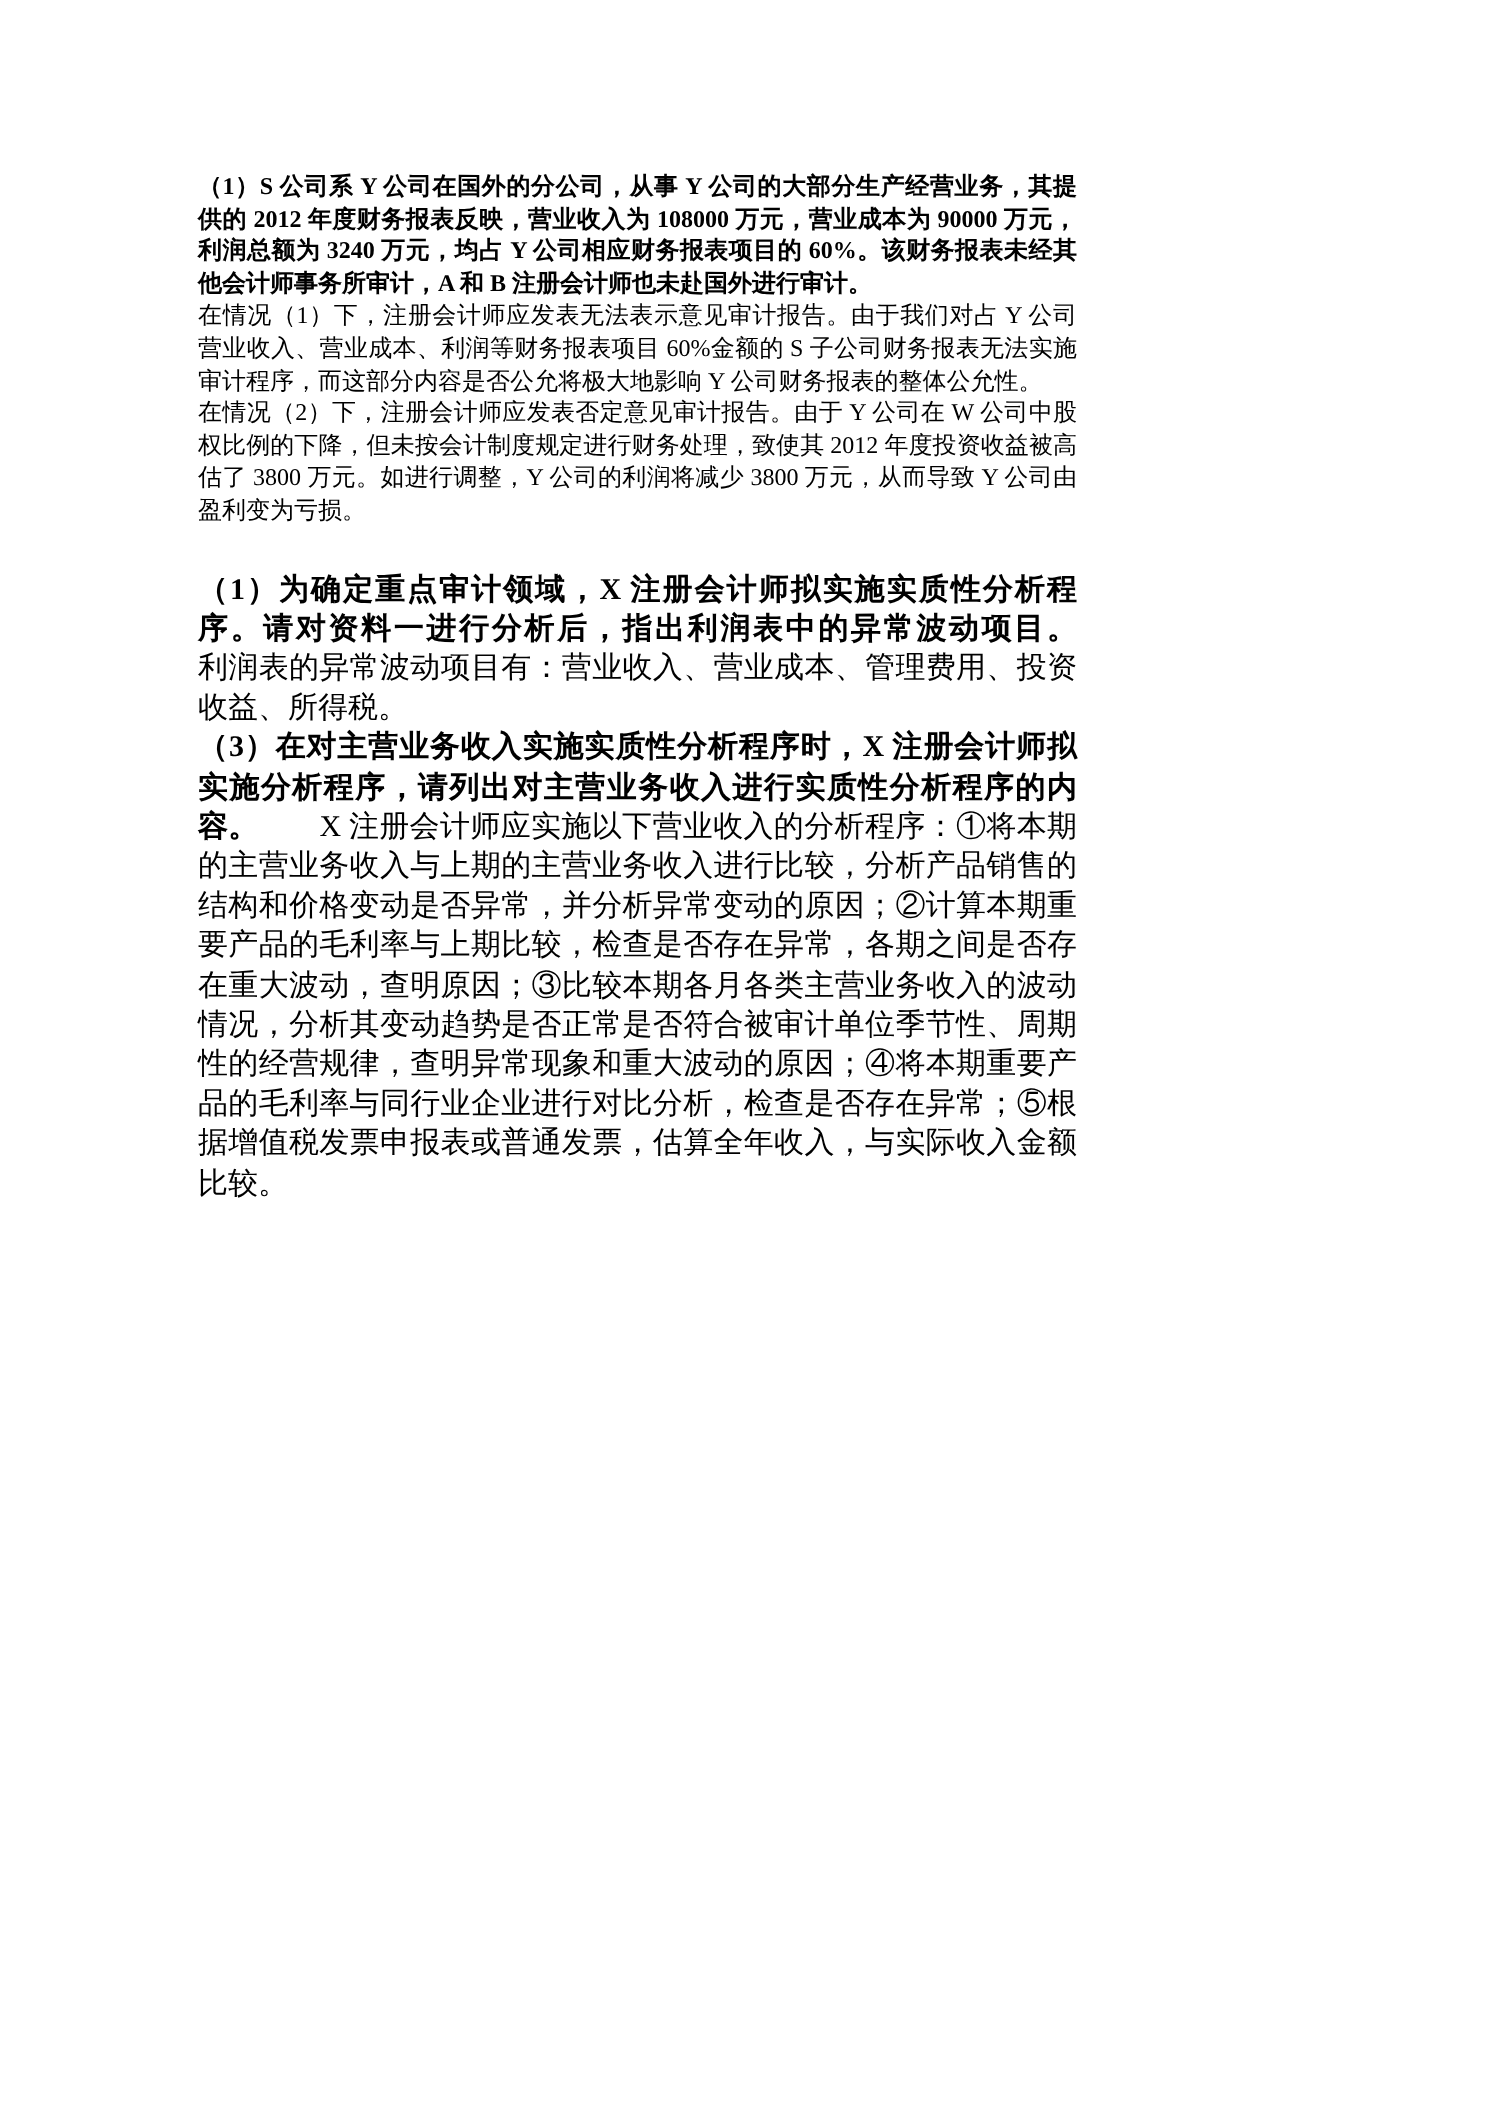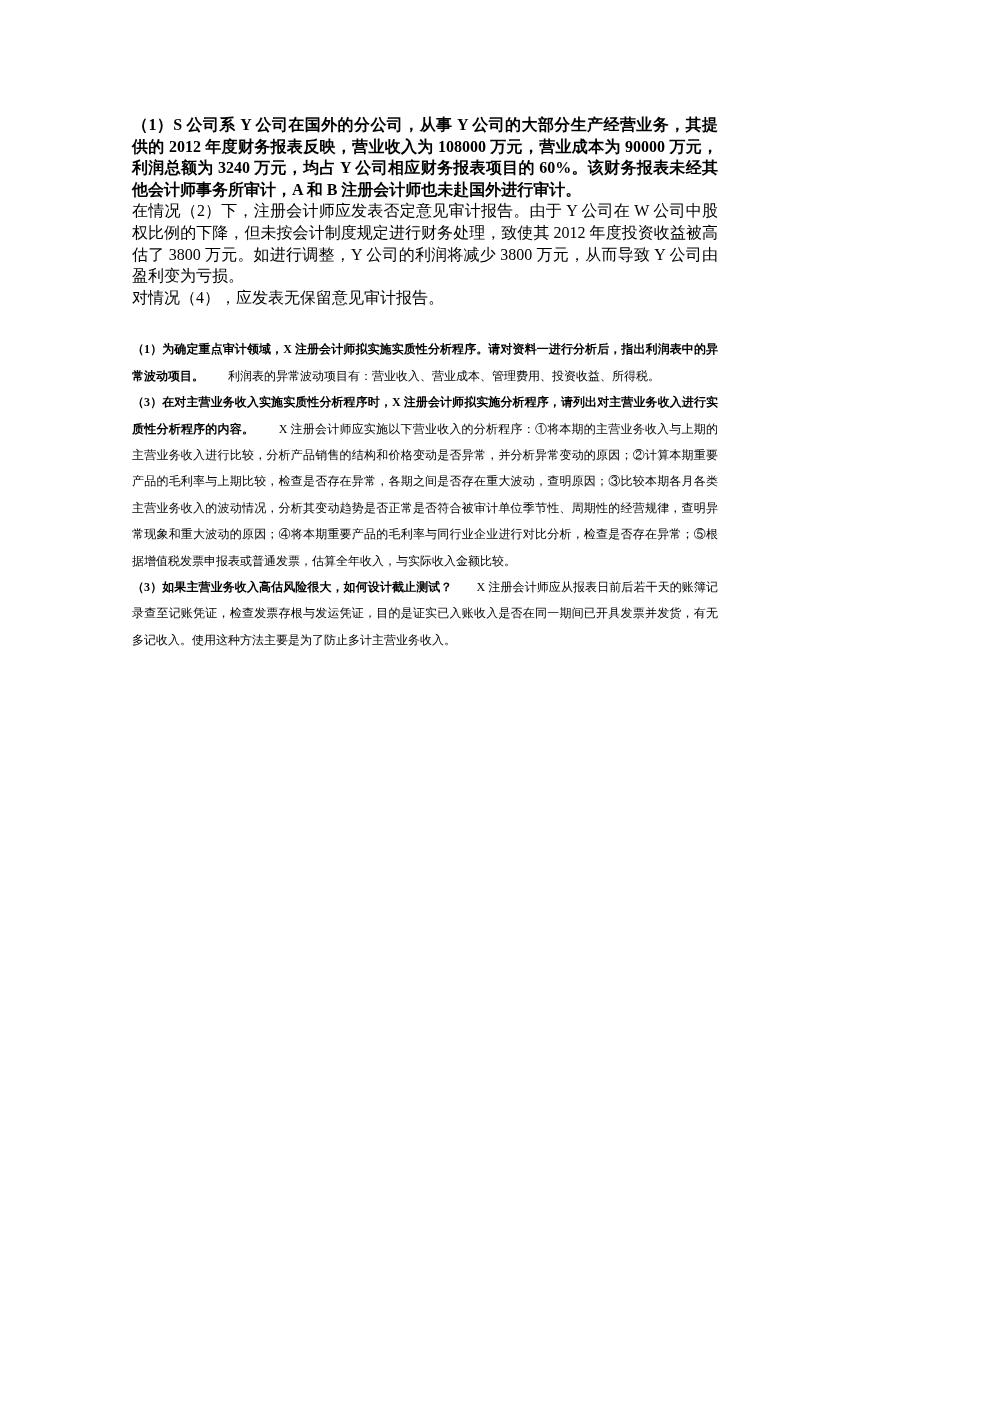--- a/index.html
+++ b/index.html
@@ -29,44 +29,43 @@
     text-justify: inter-ideograph;
   }
   .material p.bold {
     font-weight: bold;
   }
   .section-gap {
     height: 28px;
   }
   .qa p {
     margin: 0;
-    font-size: 12px;
+    font-size: 20px;
     line-height: 26.4px;
     text-align: justify;
     text-justify: inter-ideograph;
   }
   .qa .q {
     font-weight: bold;
   }
   .qa .a {
     font-weight: normal;
   }
 </style>
 </head>
 <body>
 
 <div class="page">
 
   <section class="material">
     <p class="bold">（1）S 公司系 Y 公司在国外的分公司，从事 Y 公司的大部分生产经营业务，其提供的 2012 年度财务报表反映，营业收入为 108000 万元，营业成本为 90000 万元，利润总额为 3240 万元，均占 Y 公司相应财务报表项目的 60%。该财务报表未经其他会计师事务所审计，A 和 B 注册会计师也未赴国外进行审计。</p>
+    <p>在情况（1）下，注册会计师应发表无法表示意见审计报告。由于我们对占 Y 公司营业收入、营业成本、利润等财务报表项目 60%金额的 S 子公司财务报表无法实施审计程序，而这部分内容是否公允将极大地影响 Y 公司财务报表的整体公允性。</p>
     <p>在情况（2）下，注册会计师应发表否定意见审计报告。由于 Y 公司在 W 公司中股权比例的下降，但未按会计制度规定进行财务处理，致使其 2012 年度投资收益被高估了 3800 万元。如进行调整，Y 公司的利润将减少 3800 万元，从而导致 Y 公司由盈利变为亏损。</p>
-    <p>对情况（4），应发表无保留意见审计报告。</p>
   </section>
 
   <div class="section-gap"></div>
 
   <section class="qa">
     <p><span class="q">（1）为确定重点审计领域，X 注册会计师拟实施实质性分析程序。请对资料一进行分析后，指出利润表中的异常波动项目。</span><span class="a">　　利润表的异常波动项目有：营业收入、营业成本、管理费用、投资收益、所得税。</span></p>
     <p><span class="q">（3）在对主营业务收入实施实质性分析程序时，X 注册会计师拟实施分析程序，请列出对主营业务收入进行实质性分析程序的内容。</span><span class="a">　　X 注册会计师应实施以下营业收入的分析程序：①将本期的主营业务收入与上期的主营业务收入进行比较，分析产品销售的结构和价格变动是否异常，并分析异常变动的原因；②计算本期重要产品的毛利率与上期比较，检查是否存在异常，各期之间是否存在重大波动，查明原因；③比较本期各月各类主营业务收入的波动情况，分析其变动趋势是否正常是否符合被审计单位季节性、周期性的经营规律，查明异常现象和重大波动的原因；④将本期重要产品的毛利率与同行业企业进行对比分析，检查是否存在异常；⑤根据增值税发票申报表或普通发票，估算全年收入，与实际收入金额比较。</span></p>
-    <p><span class="q">（3）如果主营业务收入高估风险很大，如何设计截止测试？</span><span class="a">　　X 注册会计师应从报表日前后若干天的账簿记录查至记账凭证，检查发票存根与发运凭证，目的是证实已入账收入是否在同一期间已开具发票并发货，有无多记收入。使用这种方法主要是为了防止多计主营业务收入。</span></p>
   </section>
 
 </div>
 
 </body></html>

